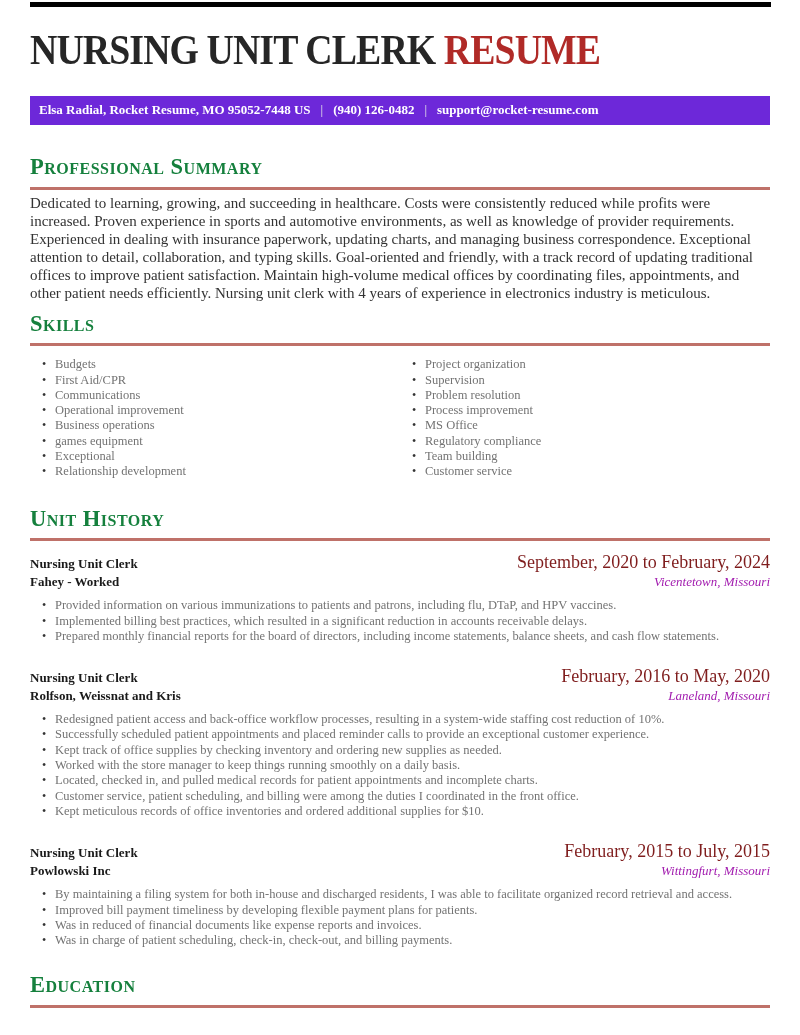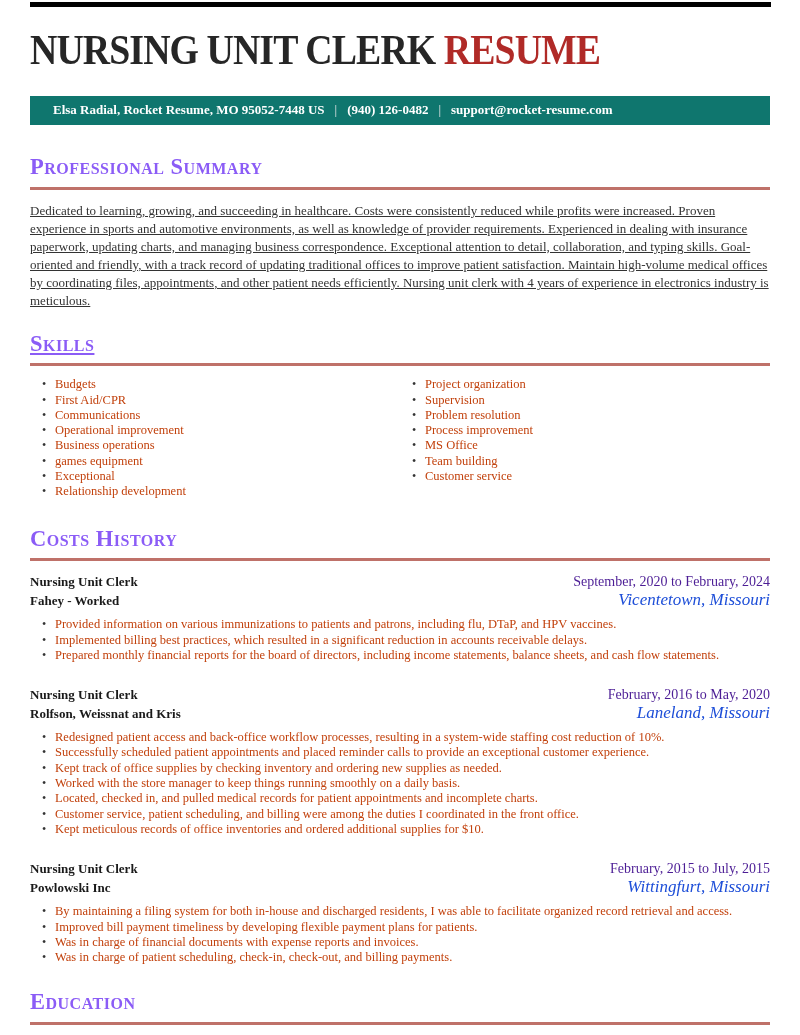--- a/index.html
+++ b/index.html
@@ -16,70 +16,69 @@
   .doc-title {
     margin-top: 22px;
     font-size: 42px; font-weight: bold; color: #262626;
     letter-spacing: -1px; line-height: 1.0; white-space: nowrap;
     transform: scaleX(0.9); transform-origin: left center;
   }
   .doc-title .title-red { color: #b02a27; }
 
   .contact-bar {
     margin-top: 25px;
-    background: #0f766e; color: #ffffff;
+    background: #6d28d9; color: #ffffff;
     font-size: 13px; font-weight: bold;
-    padding: 6px 8px 7px 23px;
+    padding: 6px 8px 7px 9px;
     white-space: nowrap;
   }
   .contact-bar .sep { margin: 0 10px; font-weight: normal; color: #e8e8e8; }
 
   .section-heading {
     font-variant: small-caps;
     font-weight: bold;
     font-size: 22.5px;
     letter-spacing: 0.5px;
-    color: #8b5cf6;
+    color: #15803d;
     padding-bottom: 8px;
     border-bottom: 3px solid #bf7169;
     line-height: 1.05;
   }
   .summary-section .section-heading { margin-top: 30px; }
-  .skills-section .section-heading { margin-top: 22px; text-decoration: underline; }
+  .skills-section .section-heading { margin-top: 10px; }
   .work-section .section-heading { margin-top: 27px; }
   .edu-section .section-heading { margin-top: 25px; }
 
   .summary-text {
-    margin-top: 12px;
-    font-size: 13px; line-height: 18px; color: #333;
+    margin-top: 4px;
+    font-size: 15px; line-height: 18px; color: #333;
     text-align: left;
-    text-decoration: underline;
   }
 
   .skills-columns { display: flex; margin-top: 11px; }
   .skills-col { width: 50%; }
   ul.dotted { list-style: none; }
   ul.dotted li {
-    font-size: 12.5px; line-height: 15.3px; color: #c2410c;
+    font-size: 12.5px; line-height: 15.3px; color: #737373;
     padding-left: 25px; position: relative;
   }
   ul.dotted li::before {
     content: "•";
     position: absolute; left: 12px; top: 0;
     color: #333; font-size: 12px;
   }
 
   .job { margin-top: 23px; }
   .job.first { margin-top: 12px; }
   .row-split { display: flex; justify-content: space-between; align-items: baseline; }
   .job-title, .company, .degree, .school {
     font-size: 13px; font-weight: bold; color: #1a1a1a; line-height: 18px;
   }
-  .dates, .year { font-size: 14px; color: #4c1d95; line-height: 18px; }
-  .location { font-size: 17px; font-style: italic; color: #1d4ed8; line-height: 18px; }
+  .dates, .year { font-size: 18px; color: #7f1d1d; line-height: 18px; }
+  .location { font-size: 13px; font-style: italic; color: #a21caf; line-height: 18px; }
   .job ul.dotted { margin-top: 7px; }
 </style>
 </head>
 <body>
 
 <div class="top-rule"></div>
 
 <div class="page">
 
   <h1 class="doc-title"><span>NURSING UNIT CLERK </span><span class="title-red">RESUME</span></h1>
@@ -106,29 +105,30 @@
           <li>Relationship development</li>
         </ul>
       </div>
       <div class="skills-col">
         <ul class="dotted">
           <li>Project organization</li>
           <li>Supervision</li>
           <li>Problem resolution</li>
           <li>Process improvement</li>
           <li>MS Office</li>
+          <li>Regulatory compliance</li>
           <li>Team building</li>
           <li>Customer service</li>
         </ul>
       </div>
     </div>
   </div>
 
   <div class="work-section">
-    <div class="section-heading">Costs History</div>
+    <div class="section-heading">Unit History</div>
 
     <div class="job first">
       <div class="row-split">
         <span class="job-title">Nursing Unit Clerk</span>
         <span class="dates">September, 2020 to February, 2024</span>
       </div>
       <div class="row-split">
         <span class="company">Fahey - Worked</span>
         <span class="location">Vicentetown, Missouri</span>
       </div>
@@ -164,21 +164,21 @@
         <span class="job-title">Nursing Unit Clerk</span>
         <span class="dates">February, 2015 to July, 2015</span>
       </div>
       <div class="row-split">
         <span class="company">Powlowski Inc</span>
         <span class="location">Wittingfurt, Missouri</span>
       </div>
       <ul class="dotted">
         <li>By maintaining a filing system for both in-house and discharged residents, I was able to facilitate organized record retrieval and access.</li>
         <li>Improved bill payment timeliness by developing flexible payment plans for patients.</li>
-        <li>Was in charge of financial documents with expense reports and invoices.</li>
+        <li>Was in reduced of financial documents like expense reports and invoices.</li>
         <li>Was in charge of patient scheduling, check-in, check-out, and billing payments.</li>
       </ul>
     </div>
   </div>
 
   <div class="edu-section">
     <div class="section-heading">Education</div>
 
   </div>
 

